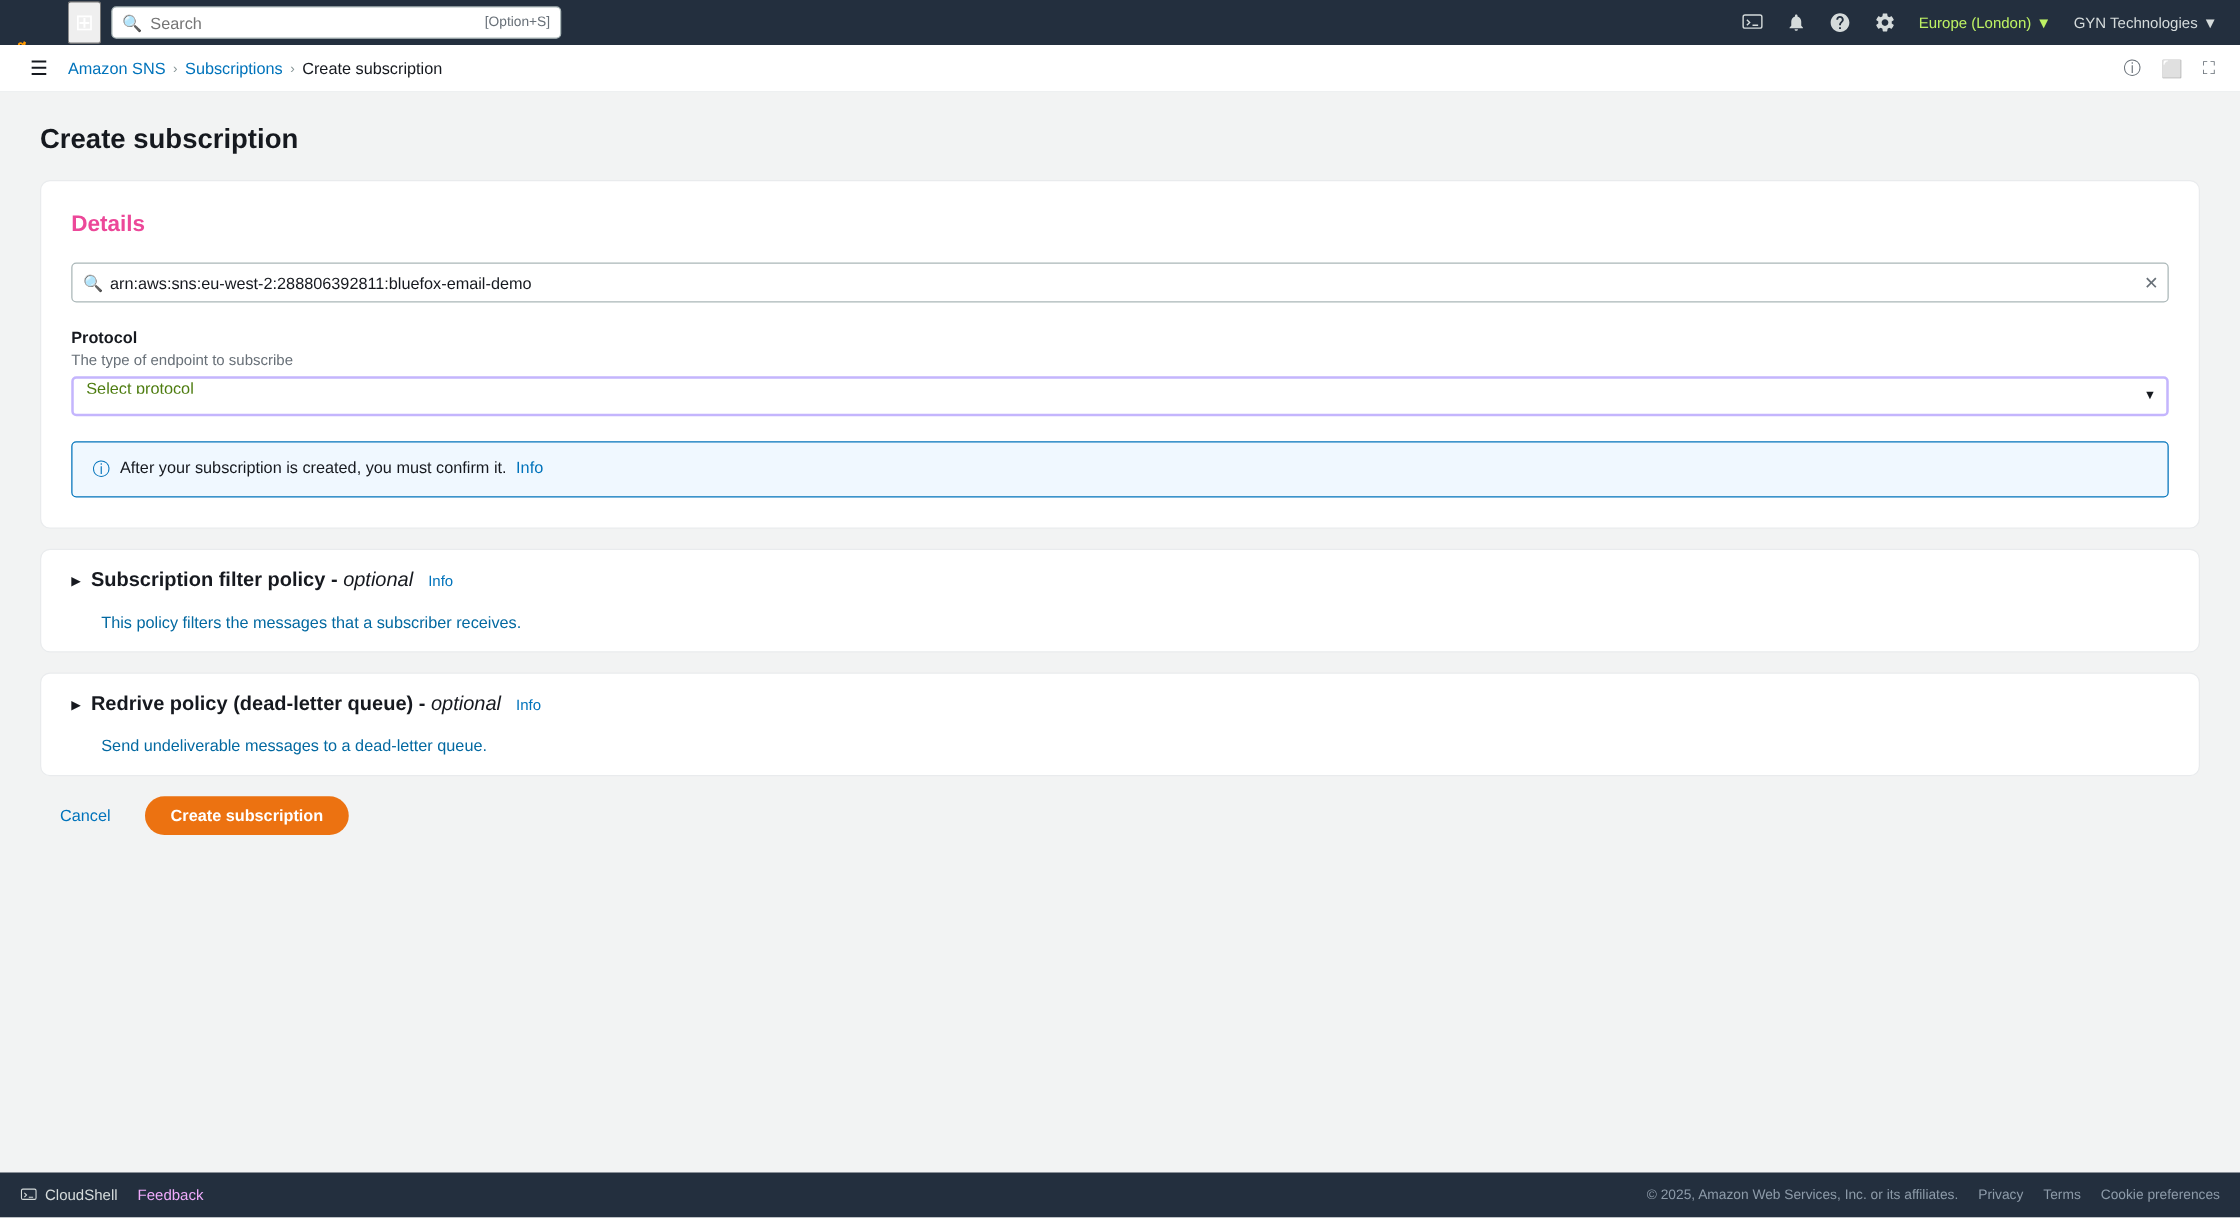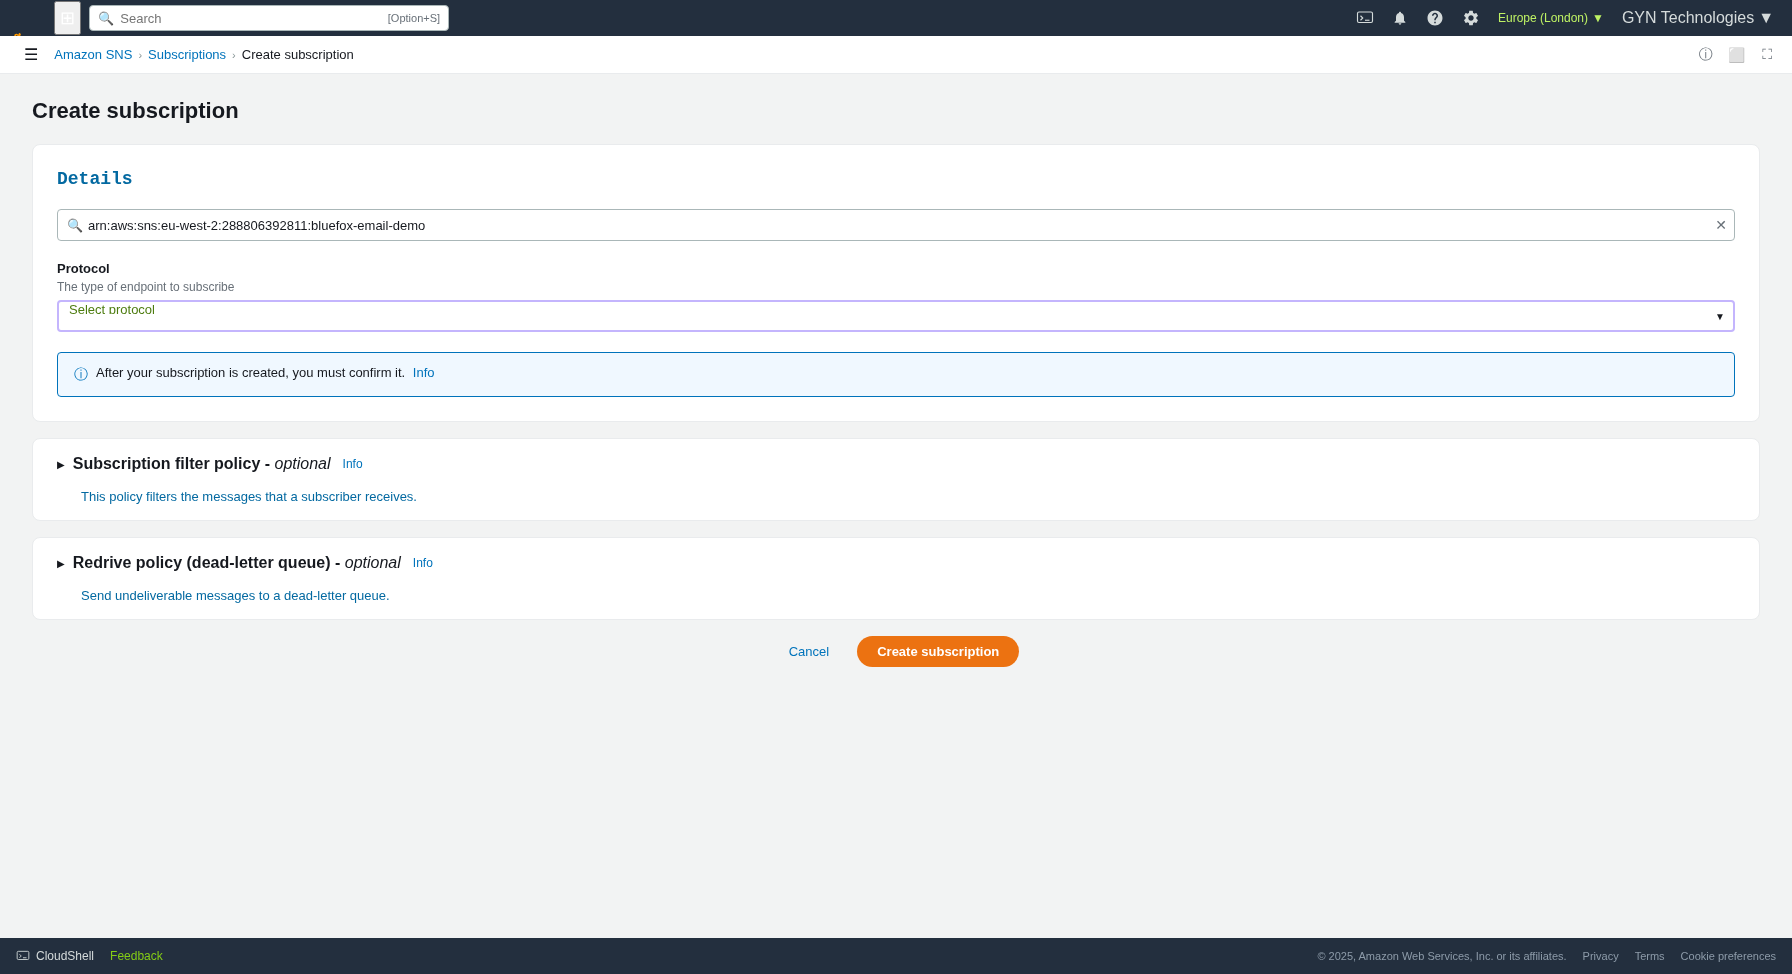--- a/index.html
+++ b/index.html
@@ -88,21 +88,21 @@
       display: flex;
       align-items: center;
       gap: 4px;
     }
     .nav-account-btn {
       color: #d5dbdb;
       background: transparent;
       border: none;
       cursor: pointer;
       padding: 4px 8px;
-      font-size: 16px;
+      font-size: 12px;
       display: flex;
       align-items: center;
       gap: 4px;
     }
 
     
     .secondary-nav {
       background: #fff;
       border-bottom: 1px solid #e9ebed;
       height: 38px;
@@ -168,23 +168,22 @@
     .card {
       background: #fff;
       border: 1px solid #e9ebed;
       border-radius: 8px;
       padding: 24px;
       margin-bottom: 16px;
     }
     .card-title {
       font-size: 18px;
       font-weight: 700;
-      color: #0369a1;
+      color: #ec4899;
       margin-bottom: 20px;
-      font-family: Liberation Mono, monospace;
     }
 
     
     .form-group {
       margin-bottom: 20px;
     }
     .form-label {
       font-size: 13px;
       font-weight: 700;
       color: #16191f;
@@ -318,21 +317,21 @@
     }
     .collapsible-subtitle {
       font-size: 13px;
       color: #0369a1;
       padding: 0 24px 16px 48px;
     }
 
     
     .form-actions {
       display: flex;
-      justify-content: center;
+      justify-content: flex-start;
       gap: 12px;
       margin-top: 8px;
     }
     .btn-cancel {
       background: transparent;
       border: none;
       color: #0073bb;
       font-size: 13px;
       cursor: pointer;
       padding: 8px 16px;
@@ -360,21 +359,21 @@
     }
     .footer-cloudshell {
       display: flex;
       align-items: center;
       gap: 6px;
       color: #d5dbdb;
       font-size: 12px;
       cursor: pointer;
     }
     .footer-feedback {
-      color: #84cc16;
+      color: #f0abfc;
       font-size: 12px;
       cursor: pointer;
       margin-left: 16px;
     }
     .footer-right {
       margin-left: auto;
       display: flex;
       align-items: center;
       gap: 16px;
       color: #8d9ba9;

